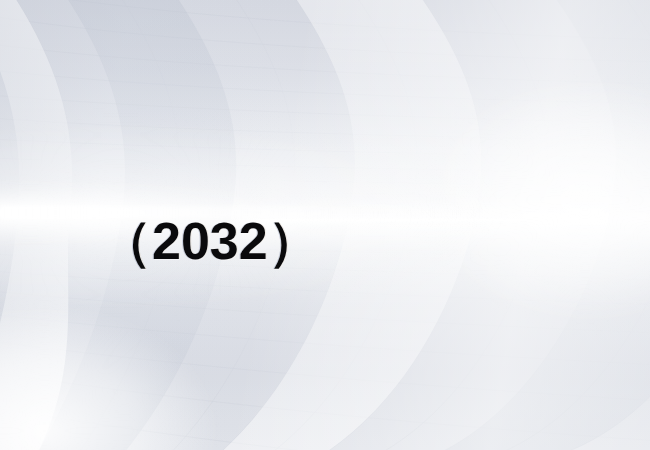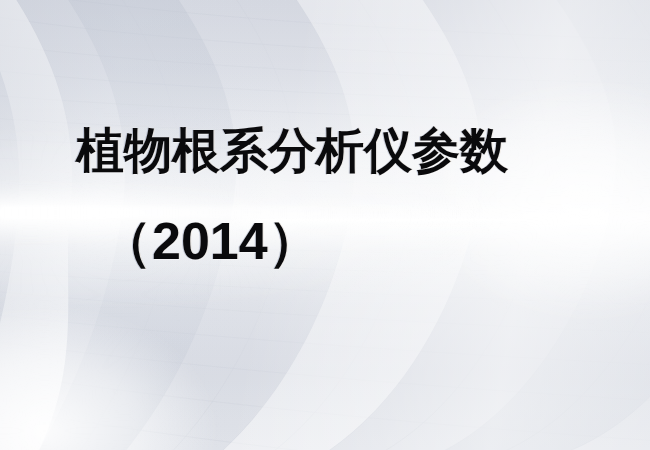--- a/index.html
+++ b/index.html
@@ -278,17 +278,16 @@
 
   <div class="bg-sheen-h"></div>
   <div class="wash-bl"></div>
   <div class="wash-r"></div>
 
   <div class="flare-wide"></div>
   <div class="flare-core"></div>
   <div class="flare-streak"></div>
 
   <div class="text-layer">
-    <div class="title-line">植物根系分析仪参数</div>
-    <div class="sub-line">（2014）</div>
+    <div class="sub-line">（2032）</div>
   </div>
 
 </div>
 
 </body></html>

